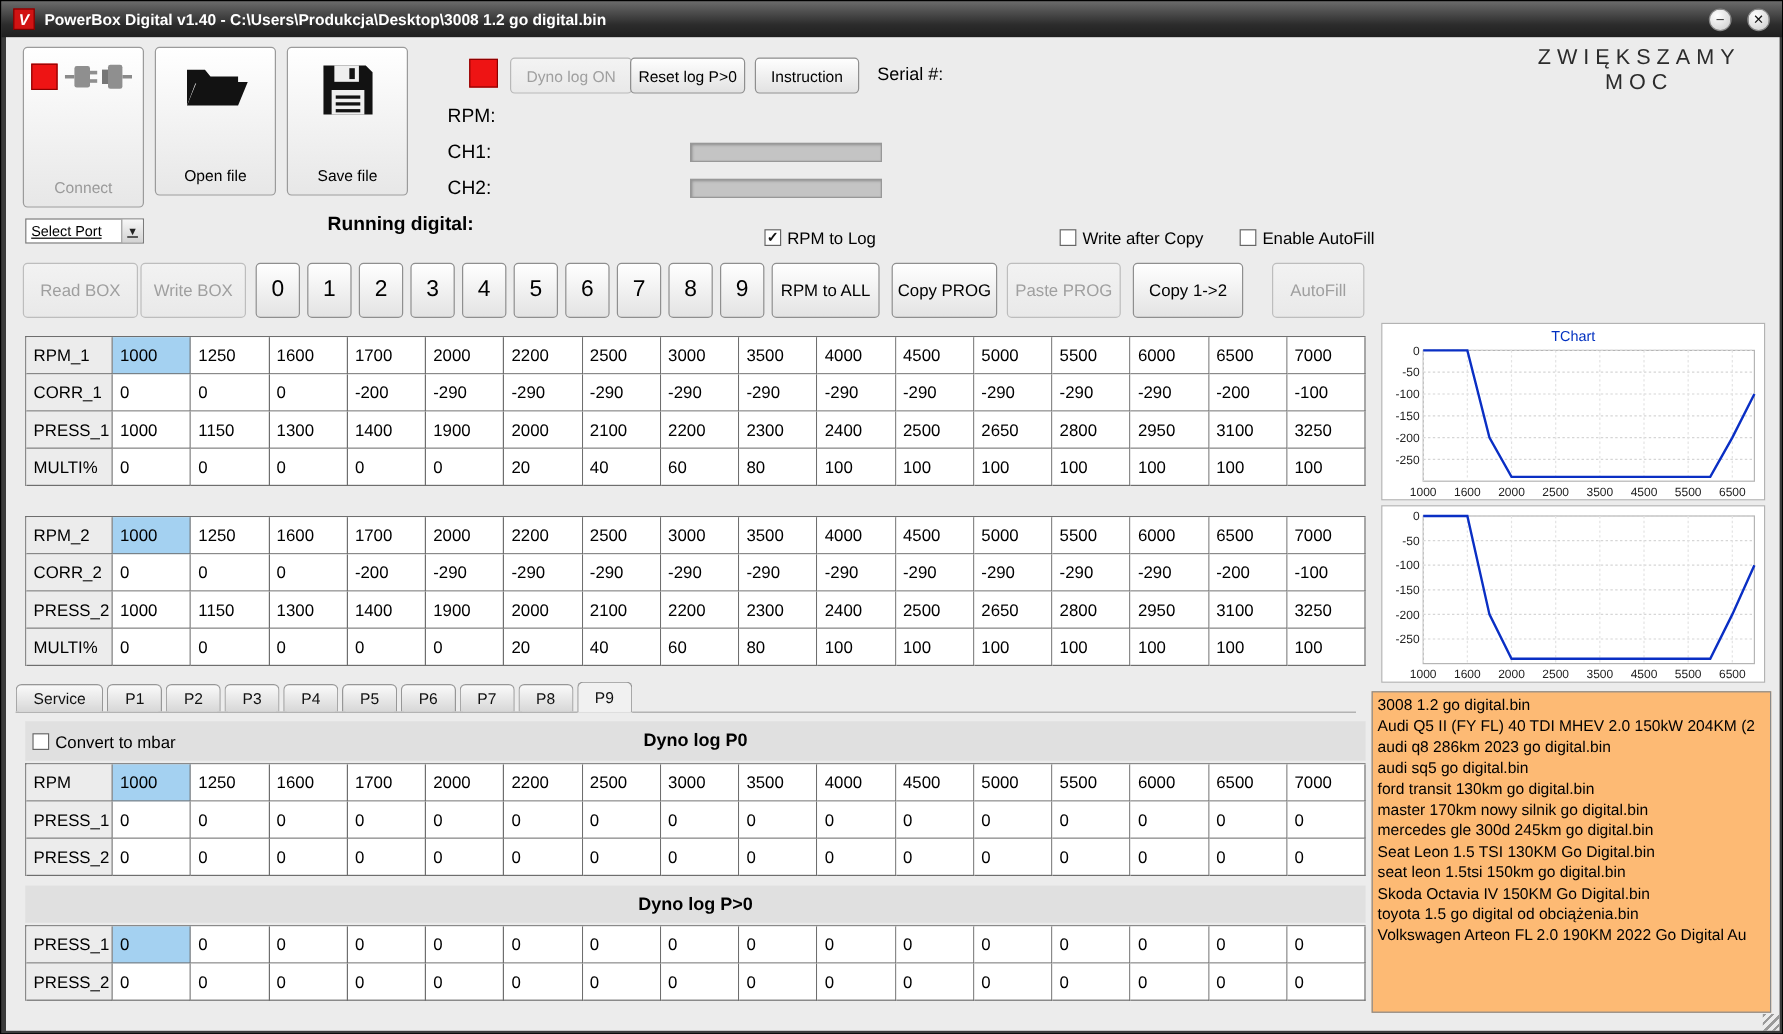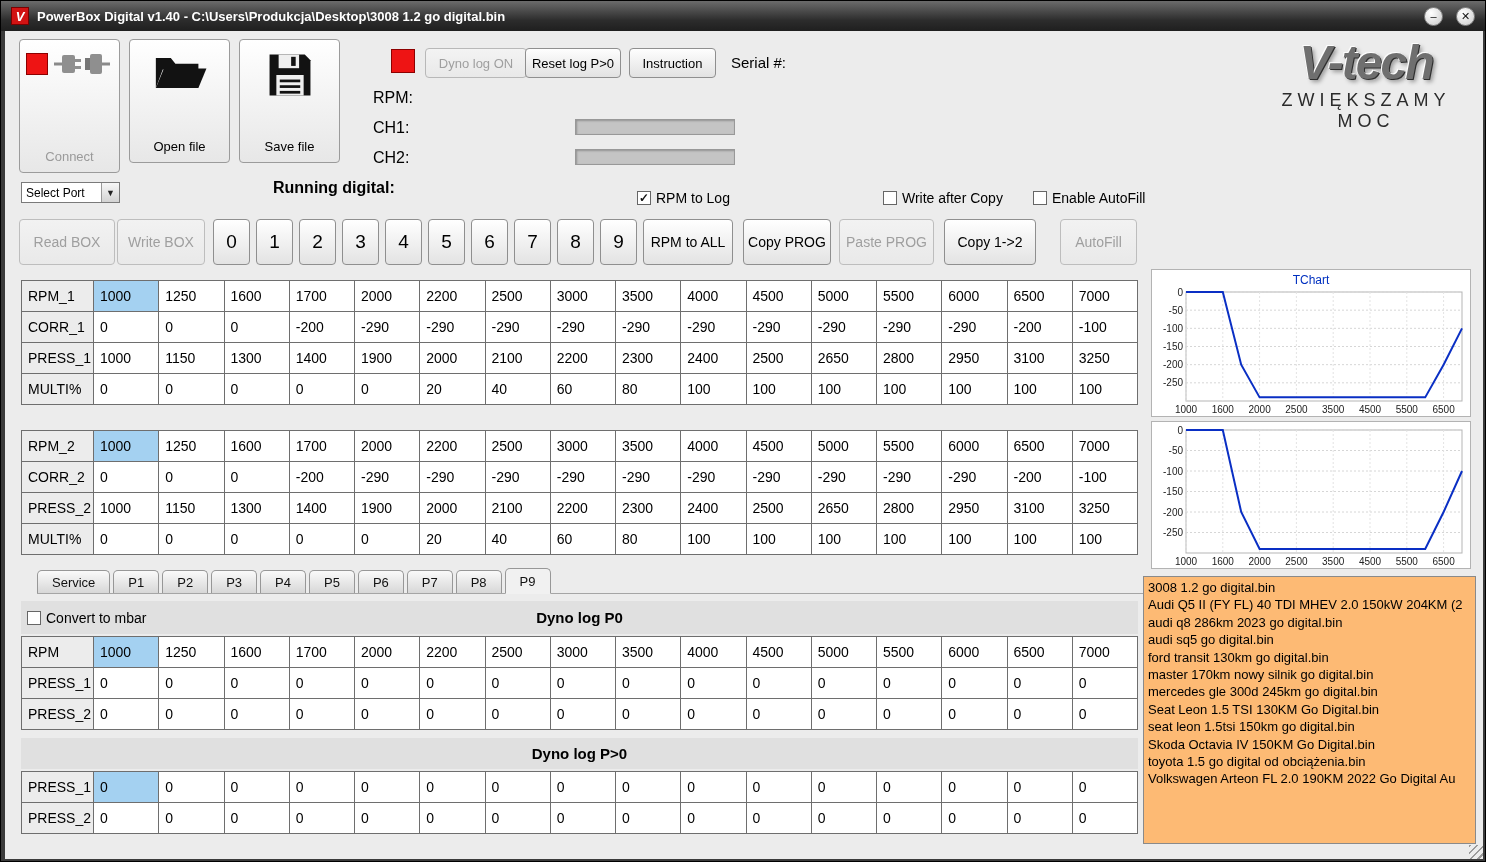--- a/index.html
+++ b/index.html
@@ -34,21 +34,21 @@
   .lbl{position:absolute;font-size:16px;color:#000;}
   #lbl-serial{left:726px;top:23px;font-size:15px;}
   #lbl-rpm{left:368px;top:58px;}
   #lbl-ch1{left:368px;top:88px;}
   #lbl-ch2{left:368px;top:118px;}
   .pbar{position:absolute;width:160px;height:16px;background:#c4c4c4;border:1px solid #989898;box-shadow:inset 1px 1px 2px rgba(0,0,0,.25);}
   #bar-ch1{left:570px;top:88px;}
   #bar-ch2{left:570px;top:118px;}
   #lbl-running{left:268px;top:148px;font-weight:bold;}
 
-  .combo{position:absolute;display:flex;background:#fff;border:1px solid #7a7a7a;}
+  .combo{position:absolute;display:flex;background:#fff;border:1px solid #7a7a7a;text-decoration:underline;}
   #combo-port{left:16px;top:151px;width:99px;height:21px;}
   .combo-txt{flex:1;font-size:12px;padding:3px 4px;white-space:nowrap;overflow:hidden;}
   .combo-arrow{width:18px;background:linear-gradient(#f7f7f7,#d3d3d3);border-left:1px solid #999;display:flex;align-items:center;justify-content:center;font-size:9px;color:#222;}
 
   .chk{position:absolute;display:flex;align-items:center;gap:5px;font-size:14px;color:#000;}
   #chk-rpmtolog{left:632px;top:159px;}
   #chk-writeafter{left:878px;top:159px;}
   #chk-autofill{left:1028px;top:159px;}
   .chkbox{width:14px;height:14px;background:#fff;border:1px solid #666;display:flex;align-items:center;justify-content:center;font-size:12px;font-weight:bold;color:#111;flex:0 0 auto;}
   .chkbox.checked::after{content:"✓";}
@@ -77,21 +77,21 @@
   #table1{top:249px;}
   #table2{top:399px;}
   #table-p0{top:605px;}
   #table-pgt0{top:740px;}
   .trow{display:flex;height:31px;}
   .tlabel{width:72px;flex:0 0 auto;background:#ececec;border-right:1px solid #6e6e6e;border-bottom:1px solid #6e6e6e;display:flex;align-items:center;padding-left:6px;font-size:14px;}
   .tcell{flex:1;background:#fff;border-right:1px solid #6e6e6e;border-bottom:1px solid #6e6e6e;display:flex;align-items:center;padding-left:6px;font-size:14px;}
   .tcell.hl{background:#a4d1f1;}
 
   
-  #tabs{left:32px;top:537px;width:1117px;height:26px;display:flex;align-items:flex-end;border-bottom:1px solid #a5a5a5;}
+  #tabs{left:8px;top:537px;width:1117px;height:26px;display:flex;align-items:flex-end;border-bottom:1px solid #a5a5a5;}
   .tab{height:23px;padding:0 14px;display:flex;align-items:center;font-size:13px;border:1px solid #979797;border-bottom:none;border-radius:5px 5px 0 0;background:linear-gradient(#fafafa,#d7d7d7);margin-right:3px;color:#111;}
   .tab.active{height:26px;background:#f1f1f1;margin-bottom:-1px;border-bottom:1px solid #f1f1f1;}
 
   
   .strip{position:absolute;left:16px;width:1117px;background:#e0e0e0;display:flex;align-items:center;justify-content:center;}
   #strip1{top:570px;height:33px;}
   #strip2{top:707px;height:31px;}
   .stitle{font-weight:bold;font-size:15px;color:#000;}
   #chk-mbar{left:6px;top:auto;position:absolute;}
 
@@ -181,21 +181,20 @@
     <label class="chk" id="chk-writeafter">
       <span class="chkbox"></span>
       <span>Write after Copy</span>
     </label>
     <label class="chk" id="chk-autofill">
       <span class="chkbox"></span>
       <span>Enable AutoFill</span>
     </label>
 
     <div class="abs" id="logo">
-      <div class="brand">V-tech</div>
       <div class="tagline">ZWIĘKSZAMY MOC</div>
     </div>
 
     <div class="abs" id="action-row">
       <div class="abtn disabled" id="btn-readbox">Read BOX</div>
       <div class="abtn disabled" id="btn-writebox">Write BOX</div>
       <div id="numbers">
           <div class="abtn num">0</div>
           <div class="abtn num">1</div>
           <div class="abtn num">2</div>

